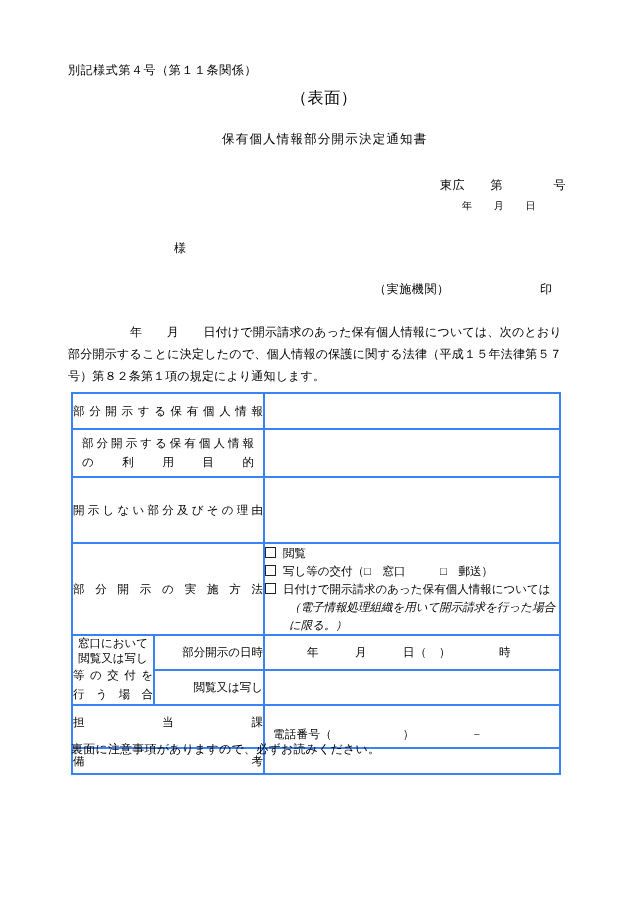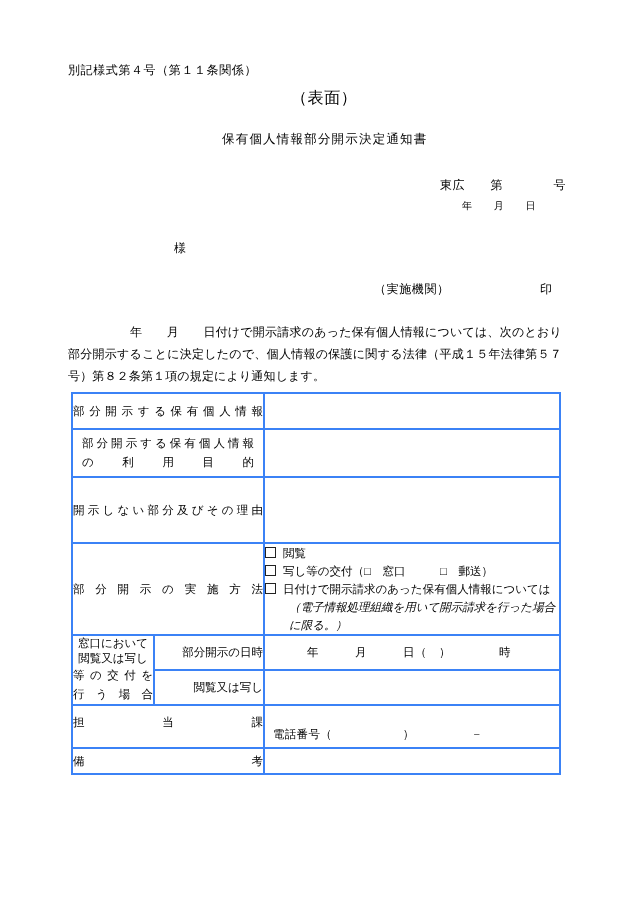--- a/index.html
+++ b/index.html
@@ -184,14 +184,15 @@
       </tr>
 
       <tr>
         <td class="lbl" colspan="2" style="height:24px">備　　　　　　考</td>
         <td class="val"></td>
       </tr>
 
     </tbody>
   </table>
 
+  <div class="abs jtext" id="footer-note">裏面に注意事項がありますので、必ずお読みください。</div>
 
 </div>
 
 </body></html>

